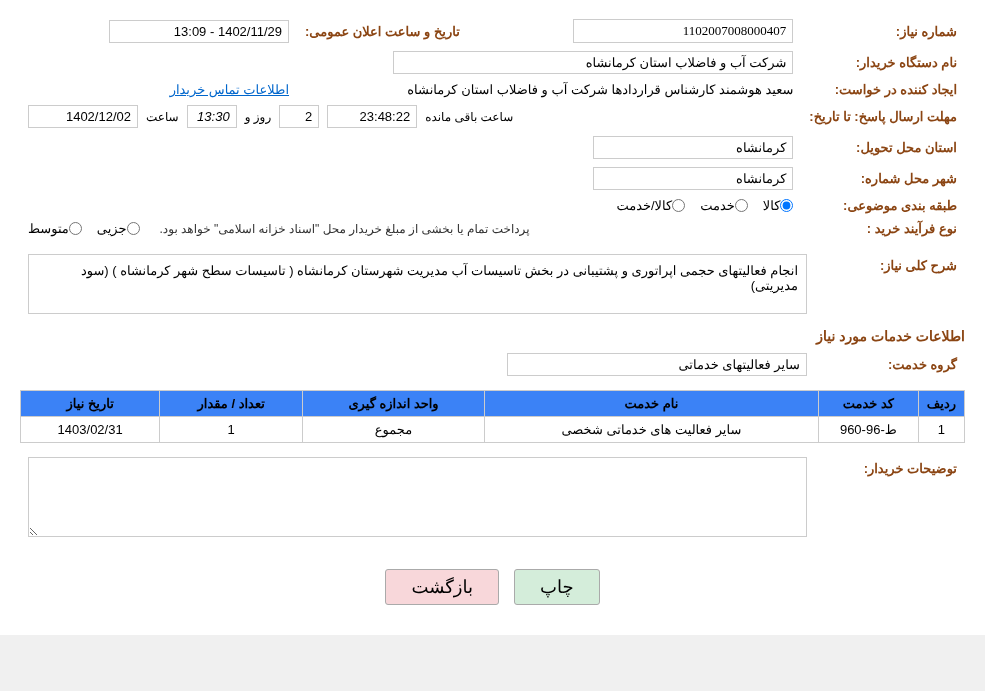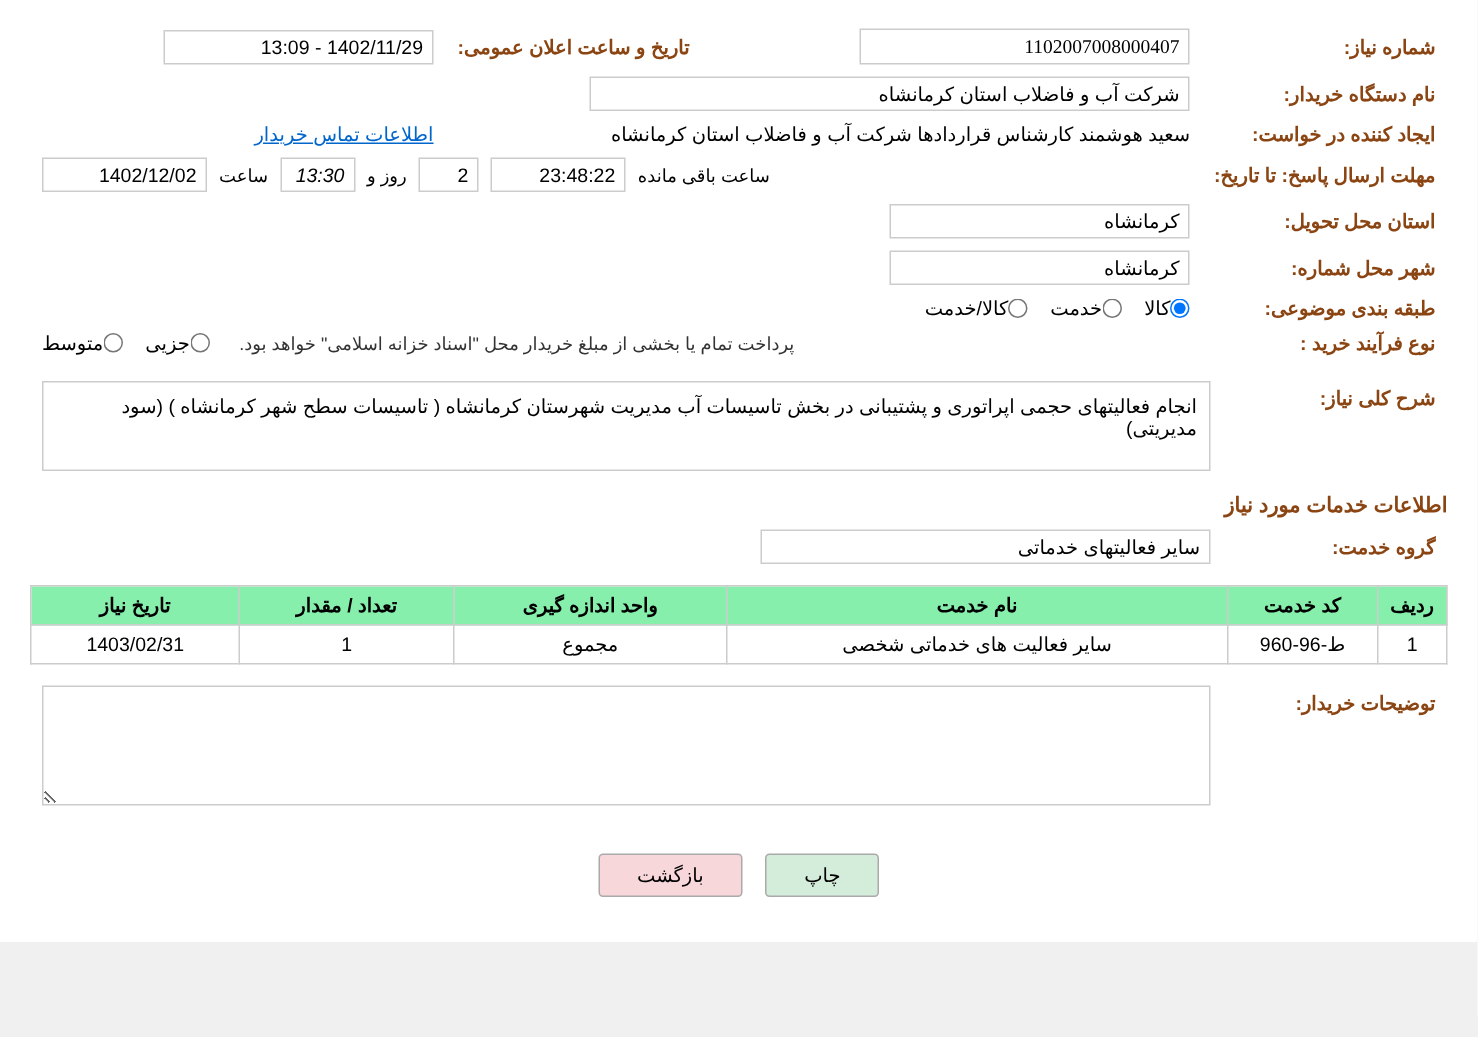--- a/index.html
+++ b/index.html
@@ -86,21 +86,21 @@
       min-height: 60px;
       width: 100%;
       text-align: right;
     }
     .services-table {
       width: 100%;
       border-collapse: collapse;
       margin: 10px 0;
     }
     .services-table th {
-      background: #86efac;
+      background: #3b82f6;
       border: 1px solid #ccc;
       padding: 5px 8px;
       text-align: center;
       font-weight: bold;
     }
     .services-table td {
       border: 1px solid #ccc;
       padding: 5px 8px;
       text-align: center;
     }
@@ -111,21 +111,21 @@
       width: 100px;
     }
     .footer-buttons {
       display: flex;
       justify-content: center;
       gap: 15px;
       padding: 15px 0;
     }
     .btn {
       padding: 6px 25px;
-      font-size: 13px;
+      font-size: 18px;
       font-family: Tahoma, Arial, sans-serif;
       cursor: pointer;
       border: 1px solid #999;
       border-radius: 3px;
     }
     .btn-print {
       background: #d4edda;
       border-color: #aaa;
     }
     .btn-back {

